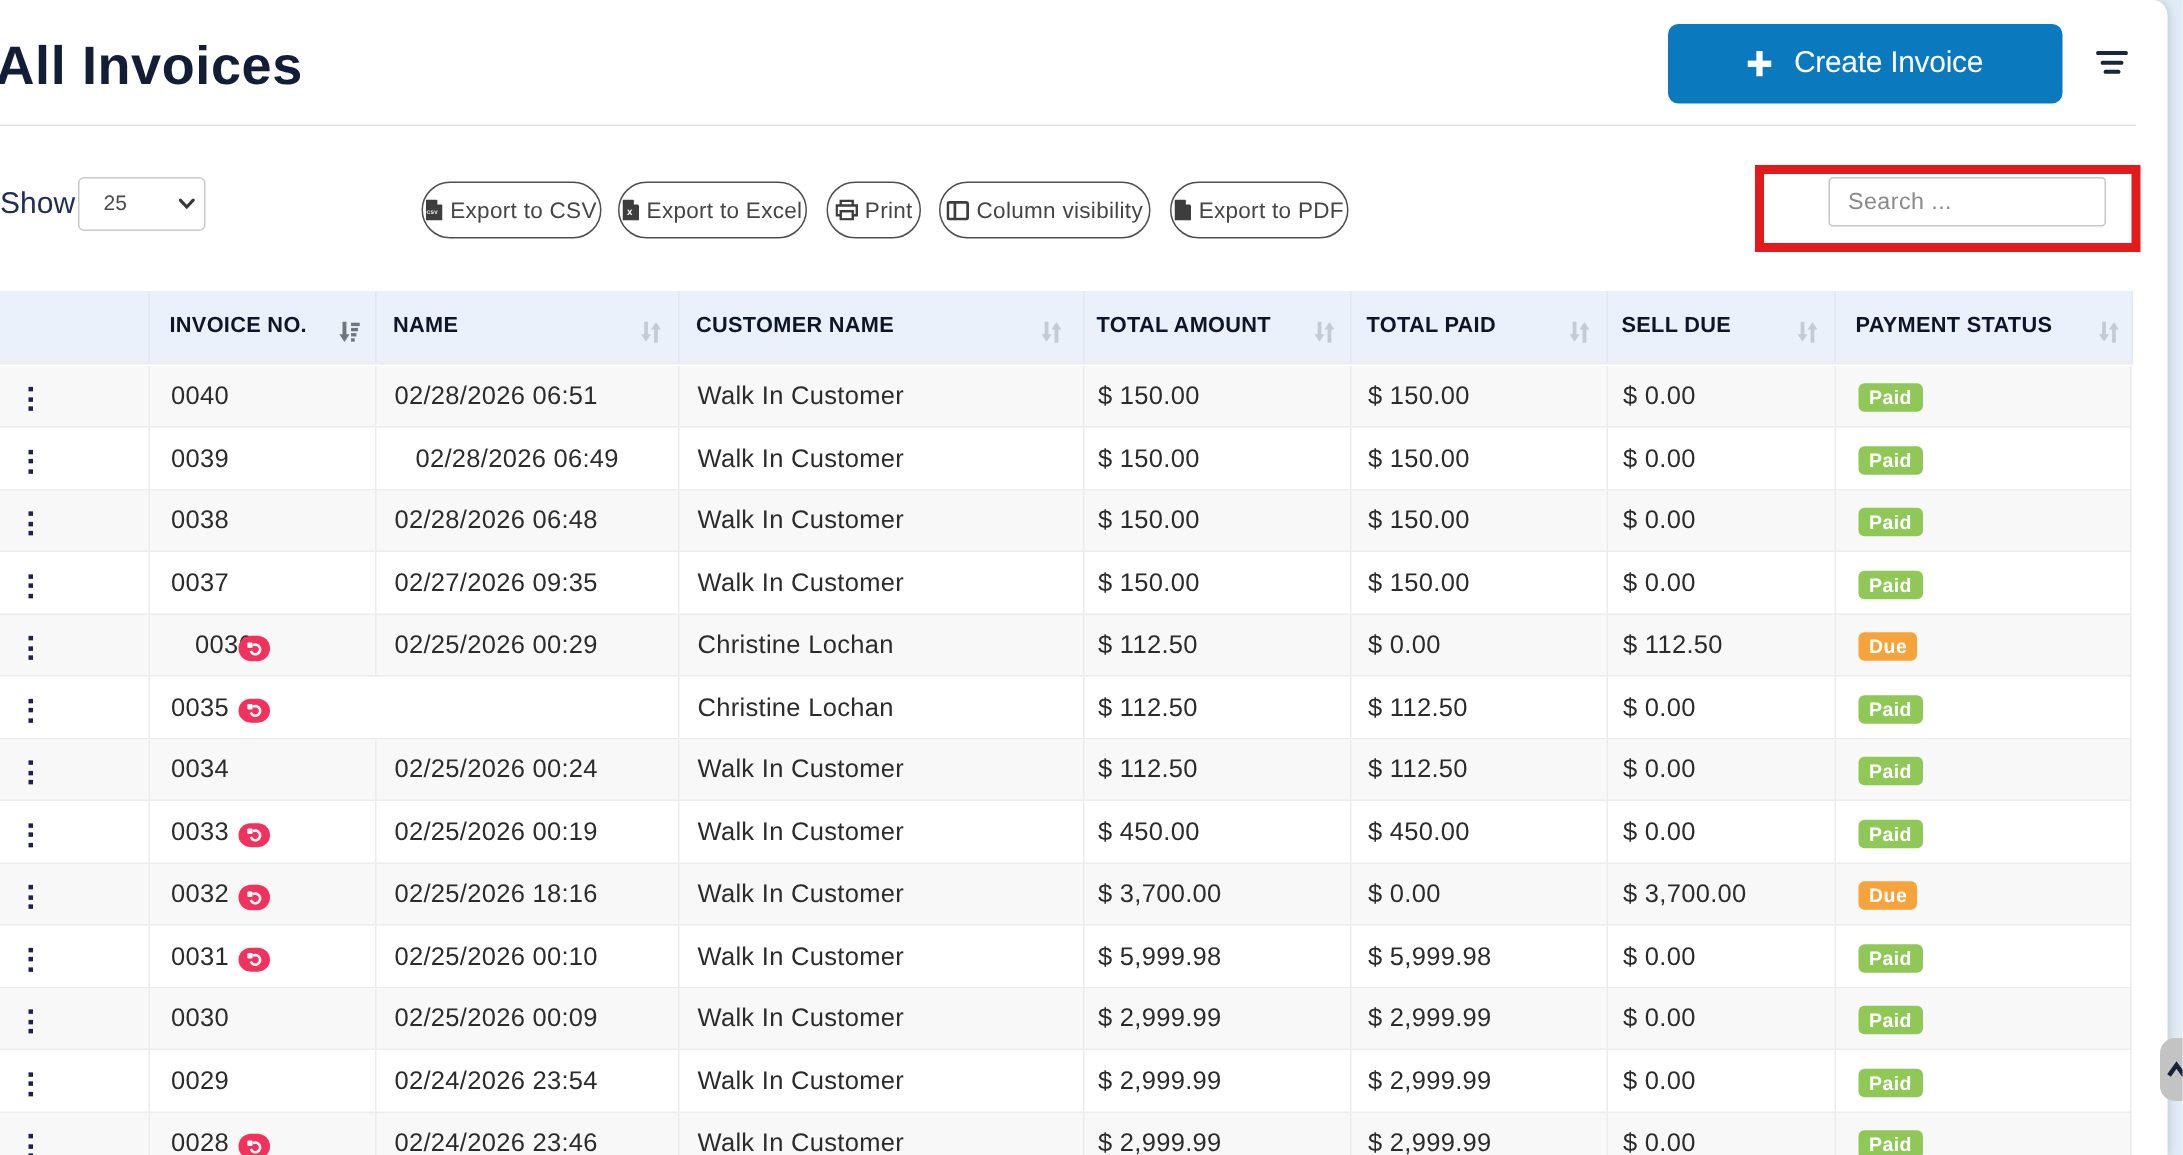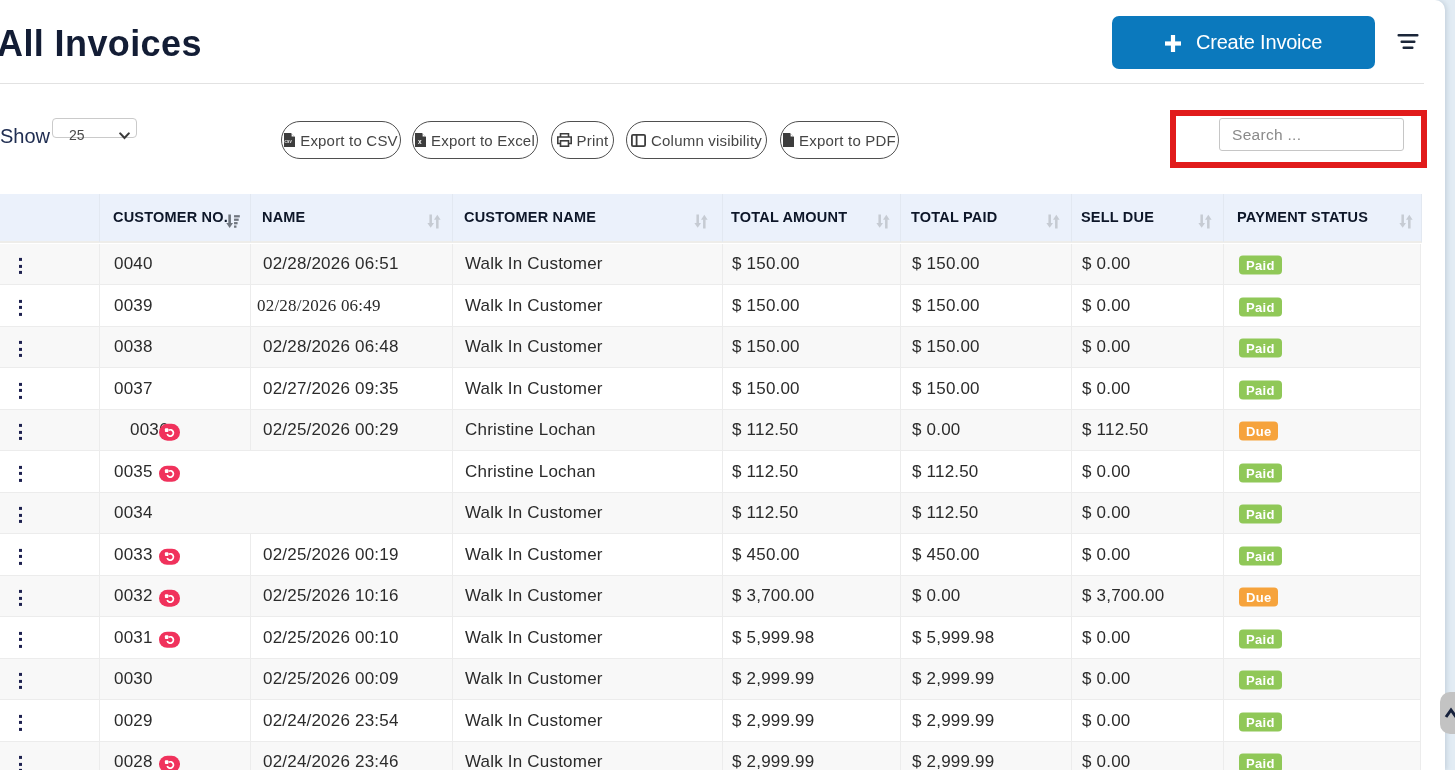--- a/index.html
+++ b/index.html
@@ -9,21 +9,21 @@
   #card { position:absolute; left:0; top:0; width:1445px; height:770px; background:#ffffff; border-top-right-radius:10px; box-shadow:2px 0 4px rgba(120,140,160,0.25); }
 
   
   #h1 { position:absolute; left:-3px; top:23px; font-size:36px; font-weight:bold; color:#131d35; letter-spacing:0.4px; }
   #divider { position:absolute; left:0; top:83px; width:1424px; height:1px; background:#e2e2e2; }
   #btn-create { position:absolute; left:1112px; top:16px; width:263px; height:53px; background:#0b79bd; border-radius:7px; color:#ffffff; font-size:20px; text-align:center; line-height:53px; letter-spacing:-0.2px; }
   #filter-icon { position:absolute; left:1396px; top:33px; width:24px; height:18px; }
 
   
   #show-label { position:absolute; left:0px; top:124.5px; font-size:20px; color:#202e52; }
-  #show-select { position:absolute; left:52px; top:118px; width:85px; height:20px; border:1px solid #cacaca; border-radius:4px; background:#fff; }
+  #show-select { position:absolute; left:52px; top:118px; width:85px; height:36px; border:1px solid #cacaca; border-radius:4px; background:#fff; }
   #show-select .val { position:absolute; left:16px; top:8px; font-size:14px; color:#4a4a4a; }
   #show-select svg { position:absolute; right:6px; top:12.5px; }
 
   .ebtn { position:absolute; top:121px; height:38px; border:1.5px solid #4f4f4f; border-radius:19px; background:#fff; color:#454545; font-size:15px; display:flex; align-items:center; justify-content:center; gap:5px; white-space:nowrap; letter-spacing:0.2px; }
   .ebtn svg { flex:0 0 auto; }
 
   #redbox { position:absolute; left:1170px; top:110px; width:257px; height:58px; border:6.5px solid #e11b1b; }
   #search { position:absolute; left:1219px; top:118px; width:185px; height:33px; border:1px solid #c6c6c6; border-radius:3px; font-size:15.5px; color:#8a8a8a; padding-left:12px; line-height:31px; letter-spacing:0.3px; }
 
   
@@ -108,21 +108,21 @@
         <path d="M7.6 0.4 L10.6 3.4 L7.6 3.4 z" fill="#fff"></path>
       </svg>
       <span>Export to PDF</span>
     </div>
 
   <div id="redbox"></div>
   <div id="search">Search ...</div>
 
   <div id="thead">
       <div style="position:absolute; left:99px; top:0; width:1px; height:47.5px; background:#e2e8f1;"></div>
-      <div class="th" style="left:113px;">CUSTOMER NO.</div>
+      <div class="th" style="left:113px;">INVOICE NO.</div>
       <div style="position:absolute; left:226px; top:20px; width:14px; height:15px;">
         <svg class="sort" viewBox="0 0 15 16">
           <g fill="#6f757e">
             <rect x="2.5" y="0.5" width="2.8" height="10"></rect>
             <path d="M0.3 9.5 h7.2 l-3.6 5.5 z"></path>
             <rect x="8.6" y="1.2" width="6.2" height="2.4"></rect>
             <rect x="8.6" y="4.9" width="5" height="2.4"></rect>
             <rect x="8.6" y="8.6" width="3.8" height="2.4"></rect>
             <rect x="8.6" y="12.3" width="2.6" height="2.4"></rect>
           </g>
@@ -238,21 +238,21 @@
           <span class="dots">
             <i></i>
             <i></i>
             <i></i>
           </span>
         </div>
         <div class="cell" style="left:99px;width:151px;">
           <span class="ctext" style="left:14px;">0039</span>
         </div>
         <div class="cell" style="left:250px;width:202px;">
-          <span class="ctext" style="left:6px;font-family:Liberation Serif, serif;">02/28/2026 06:49</span>
+          <span class="ctext" style="left:26px;">02/28/2026 06:49</span>
         </div>
         <div class="cell" style="left:452px;width:270px;">
           <span class="ctext" style="left:12px;">Walk In Customer</span>
         </div>
         <div class="cell" style="left:722px;width:178px;">
           <span class="ctext" style="left:9px;">$ 150.00</span>
         </div>
         <div class="cell" style="left:900px;width:171px;">
           <span class="ctext" style="left:11px;">$ 150.00</span>
         </div>
@@ -396,20 +396,23 @@
         <div class="cell first" style="left:0;width:99px;">
           <span class="dots">
             <i></i>
             <i></i>
             <i></i>
           </span>
         </div>
         <div class="cell" style="left:99px;width:151px;">
           <span class="ctext" style="left:14px;">0034</span>
         </div>
+        <div class="cell" style="left:250px;width:202px;">
+          <span class="ctext" style="left:12px;">02/25/2026 00:24</span>
+        </div>
         <div class="cell" style="left:452px;width:270px;">
           <span class="ctext" style="left:12px;">Walk In Customer</span>
         </div>
         <div class="cell" style="left:722px;width:178px;">
           <span class="ctext" style="left:9px;">$ 112.50</span>
         </div>
         <div class="cell" style="left:900px;width:171px;">
           <span class="ctext" style="left:11px;">$ 112.50</span>
         </div>
         <div class="cell" style="left:1071px;width:152px;">
@@ -466,21 +469,21 @@
         <div class="cell" style="left:99px;width:151px;">
           <span class="ctext" style="left:14px;">0032</span>
           <span class="undo">
             <svg width="12" height="12" viewBox="0 0 12 12" style="position:absolute;left:4.5px;top:2.4px;">
               <path d="M4.6 3.43 A 3.2 3.2 0 1 1 3.2 7.29" fill="none" stroke="#fff" stroke-width="1.7"></path>
               <rect x="0.9" y="1.6" width="3.5" height="3.6" rx="0.8" fill="#fff"></rect>
             </svg>
           </span>
         </div>
         <div class="cell" style="left:250px;width:202px;">
-          <span class="ctext" style="left:12px;">02/25/2026 10:16</span>
+          <span class="ctext" style="left:12px;">02/25/2026 18:16</span>
         </div>
         <div class="cell" style="left:452px;width:270px;">
           <span class="ctext" style="left:12px;">Walk In Customer</span>
         </div>
         <div class="cell" style="left:722px;width:178px;">
           <span class="ctext" style="left:9px;">$ 3,700.00</span>
         </div>
         <div class="cell" style="left:900px;width:171px;">
           <span class="ctext" style="left:11px;">$ 0.00</span>
         </div>

